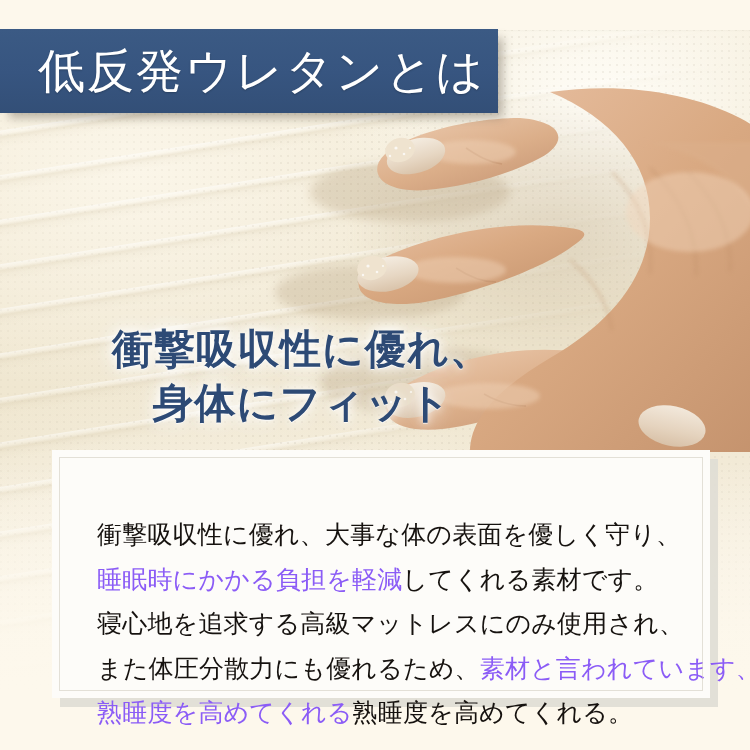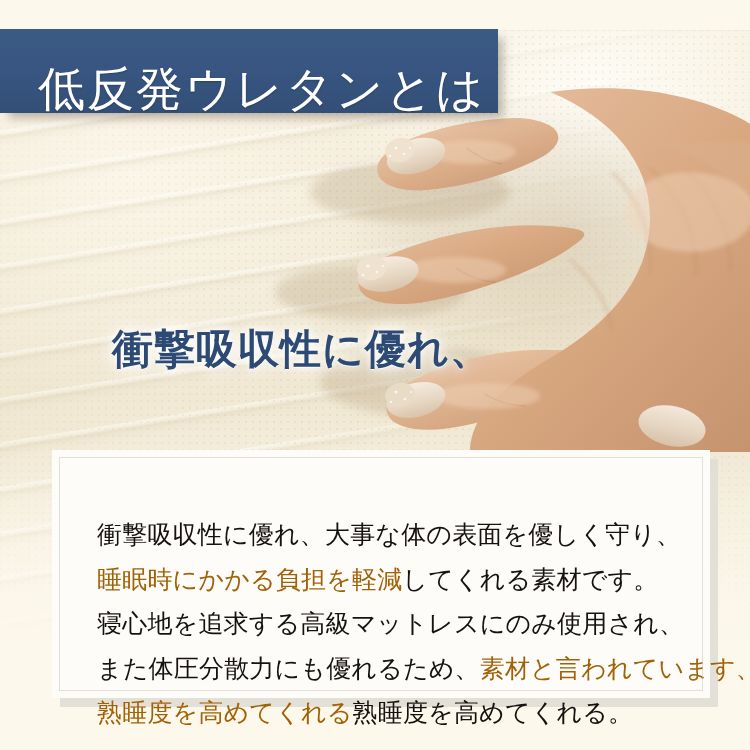--- a/index.html
+++ b/index.html
@@ -129,21 +129,21 @@
   
   .title-banner {
     position: absolute;
     left: 0;
     top: 29px;
     width: 498px;
     height: 84px;
     background: linear-gradient(180deg, #3b5a84 0%, #375580 52%, #334f77 100%);
     box-shadow: 7px 7px 9px -2px rgba(90,80,62,.38);
     display: flex;
-    align-items: flex-end;
+    align-items: center;
   }
   .title-text {
     color: #ffffff;
     font-family: "Liberation Serif", "DejaVu Serif", serif;
     font-size: 47px;
     letter-spacing: 2px;
     padding-left: 38px;
     line-height: 1;
     white-space: nowrap;
     text-shadow: 0 1px 2px rgba(0,0,0,.22);
@@ -193,21 +193,21 @@
     top: 24px;
     right: 18px;
     font-family: "Liberation Serif", "DejaVu Serif", serif;
     font-size: 25px;
     line-height: 1.78;
     color: #16120f;
     letter-spacing: .2px;
     margin-top: 39px;
   }
   .copy-line { white-space: nowrap; display: block; }
-  .hl { color: #a16207; }
+  .hl { color: #8b5cf6; }
 </style>
 </head>
 <body>
 
 <div class="ad-root">
 
   <div class="photo-layer">
     <div class="mattress"></div>
     <div class="quilt-lines"></div>
     <div class="knit-dots"></div>
@@ -307,20 +307,21 @@
 
   <div class="top-strip"></div>
   <div class="bottom-strip"></div>
 
   <div class="title-banner">
     <span class="title-text">低反発ウレタンとは</span>
   </div>
 
   <div class="headline">
     <span class="headline-line">衝撃吸収性に優れ、</span>
+    <span class="headline-line">身体にフィット</span>
   </div>
 
   <div class="copy-panel">
     <div class="copy-body">
       <span class="copy-line">
         <span>衝撃吸収性に優れ、大事な体の表面を優しく守り、</span>
       </span>
       <span class="copy-line">
         <span class="hl">睡眠時にかかる負担を軽減</span><span>してくれる素材です。</span>
       </span>

